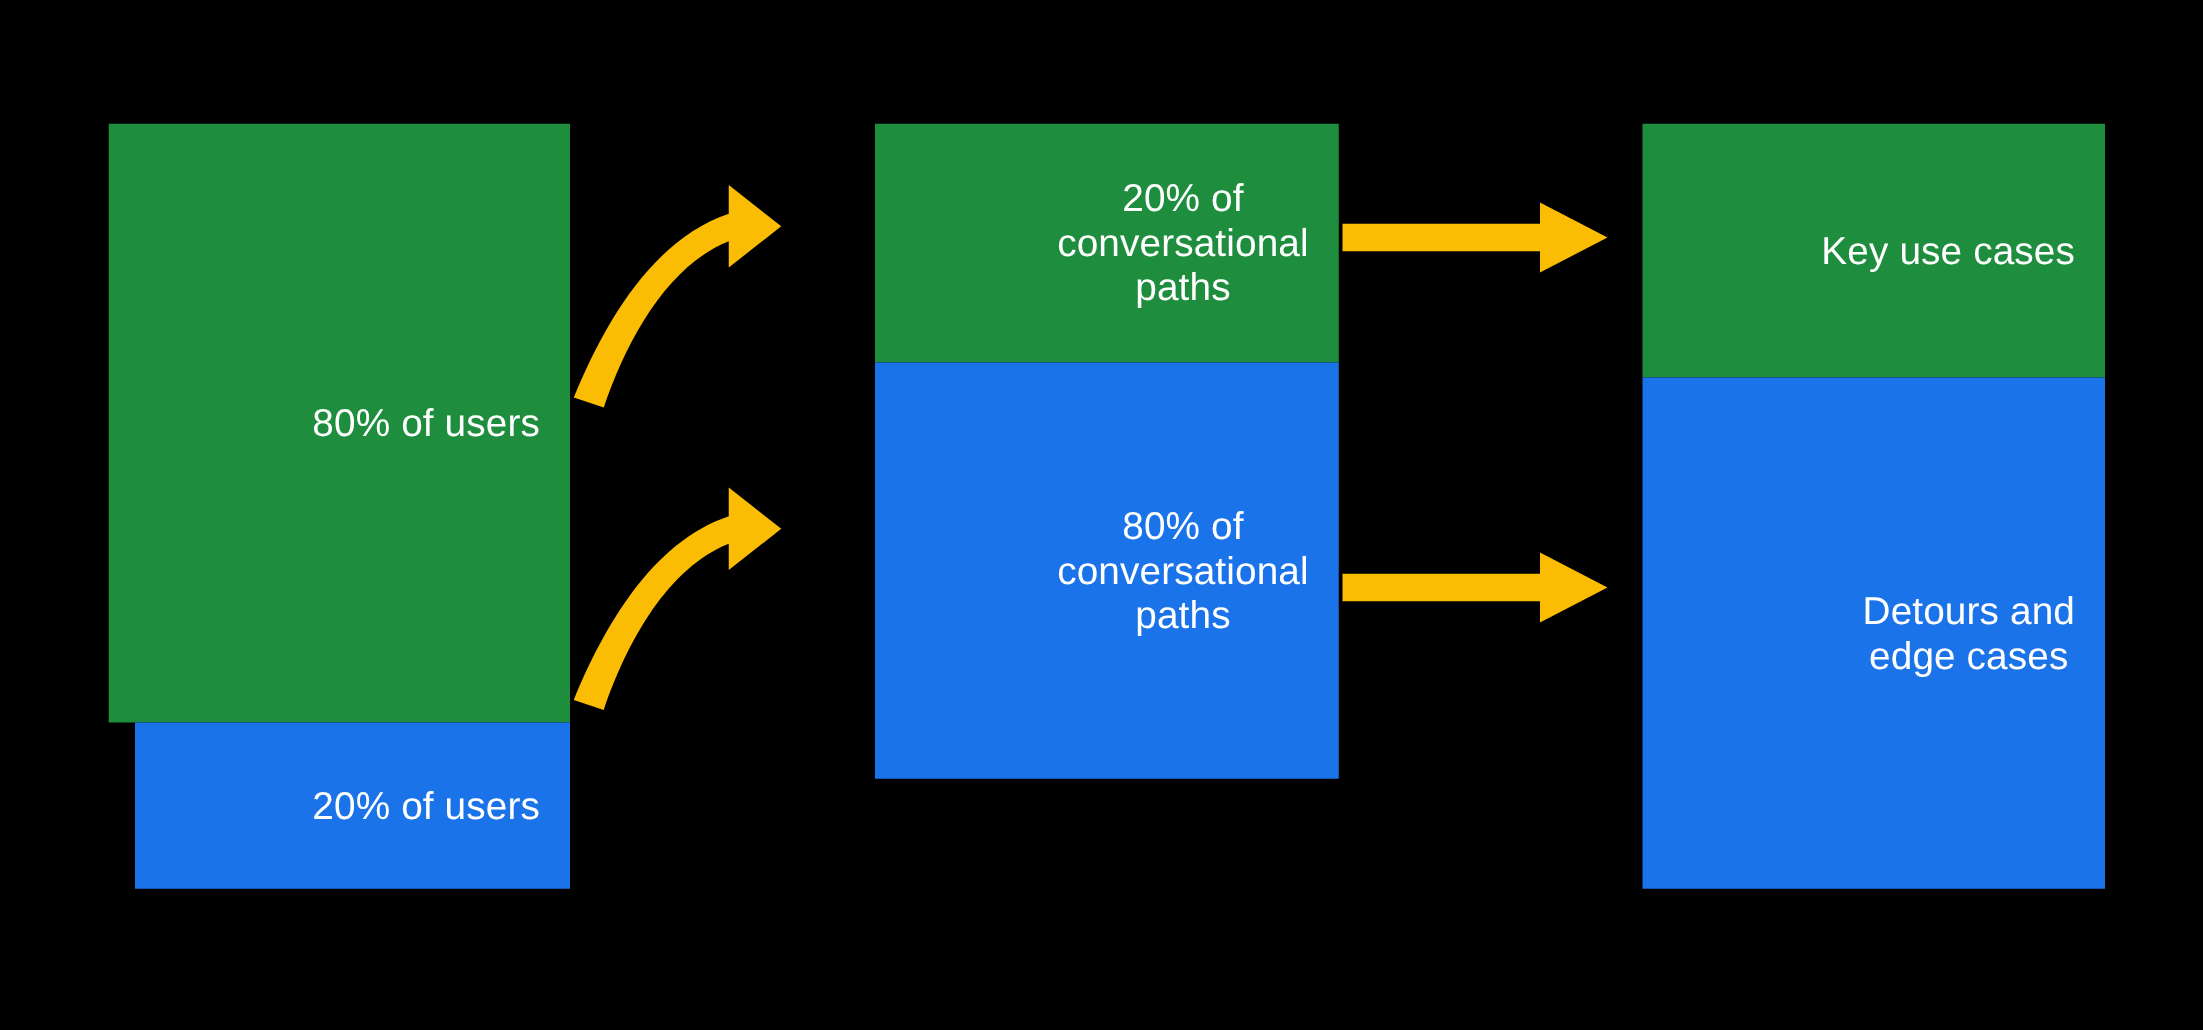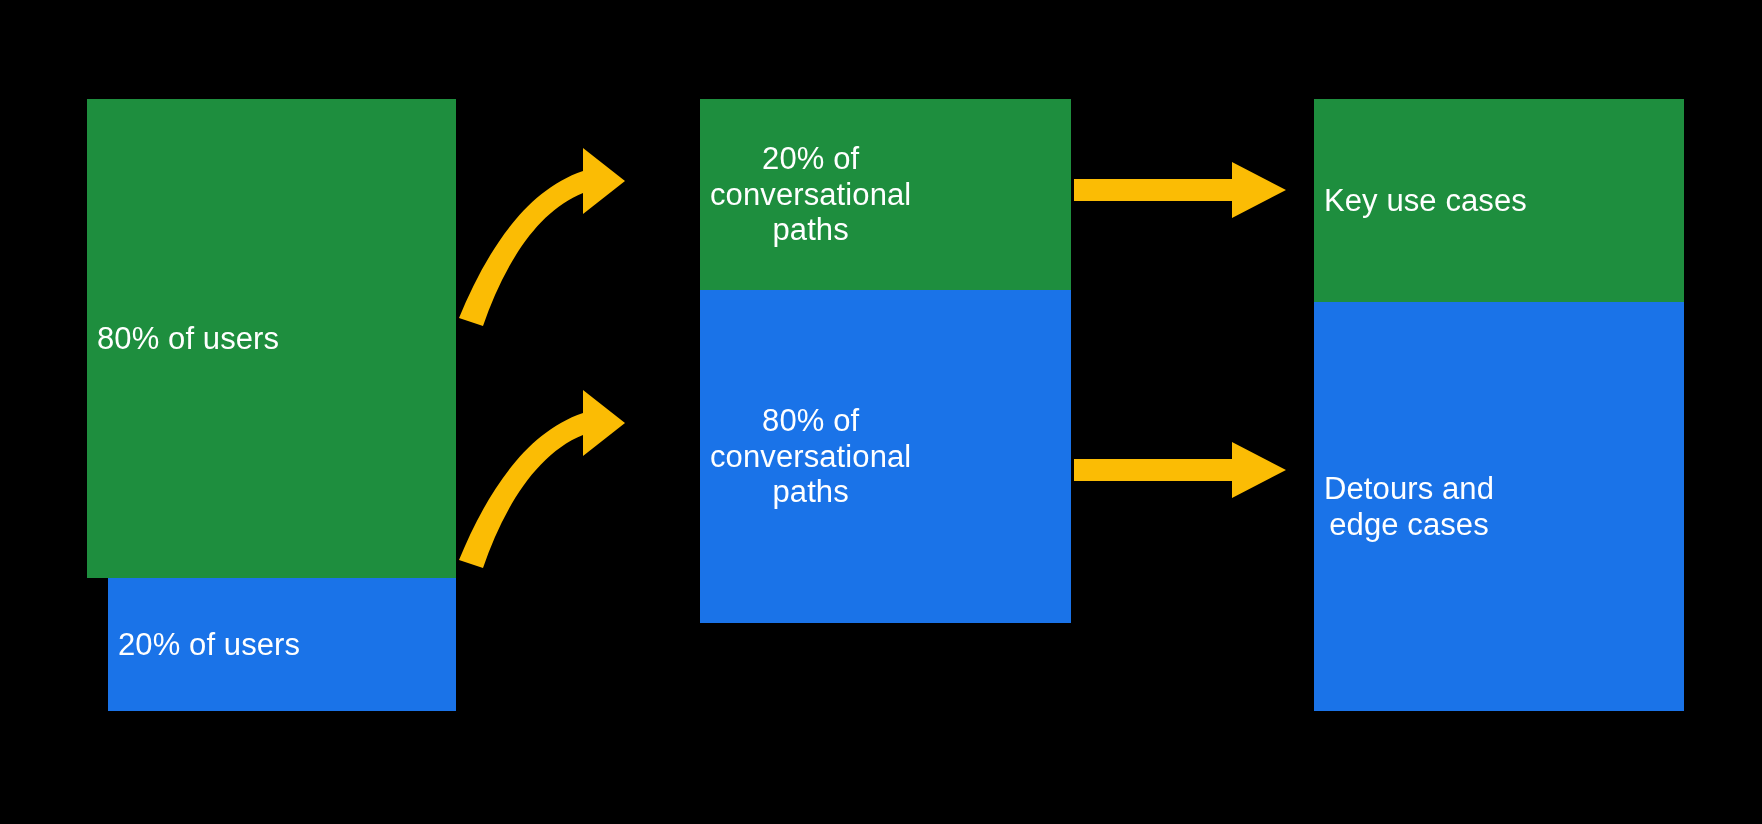--- a/index.html
+++ b/index.html
@@ -21,25 +21,25 @@
 
   
   .column {
     position: absolute;
     display: flex;
     flex-direction: column;
   }
   .segment {
     display: flex;
     align-items: center;
-    justify-content: flex-start;
+    justify-content: flex-end;
     text-align: center;
     color: #ffffff;
     box-sizing: border-box;
-    padding: 4px 10px;
+    padding: 4px 24px;
     line-height: 1.16;
     letter-spacing: 0.1px;
   }
   .segment.green { background: #1e8e3e; }
   .segment.blue  { background: #1a73e8; }
   .seg-label {
     display: block;
     white-space: pre-line;
   }
 

